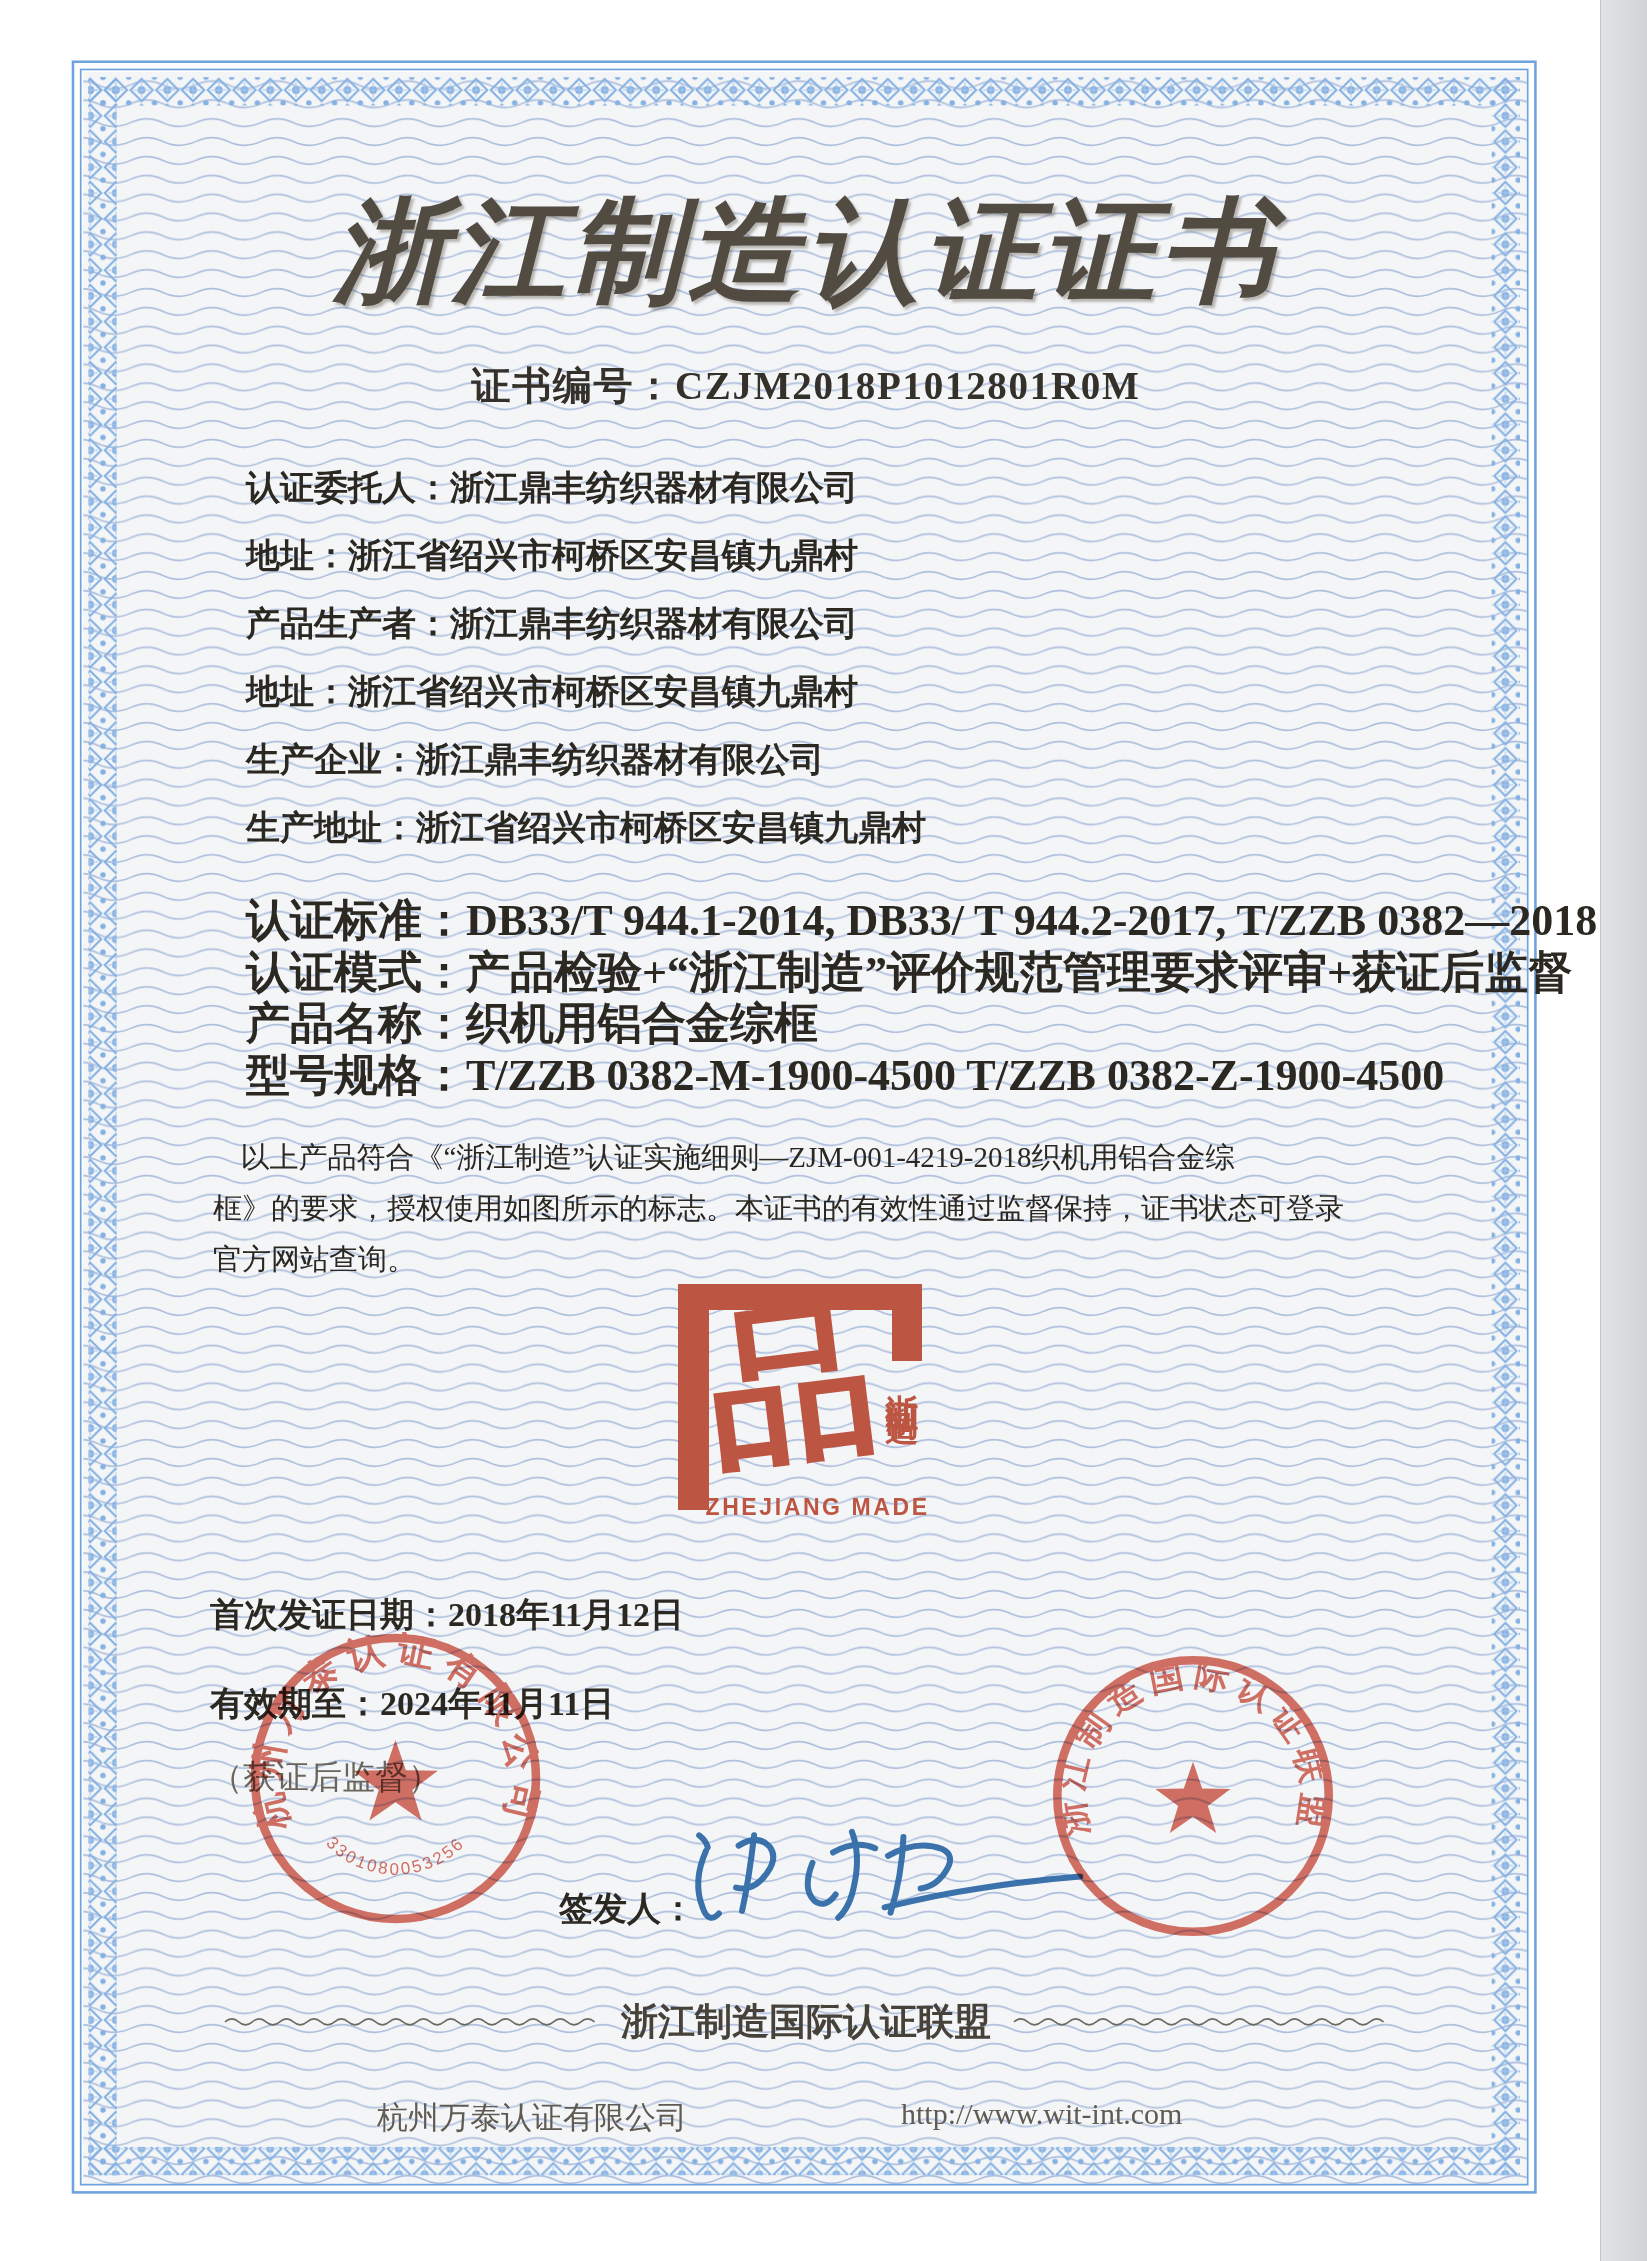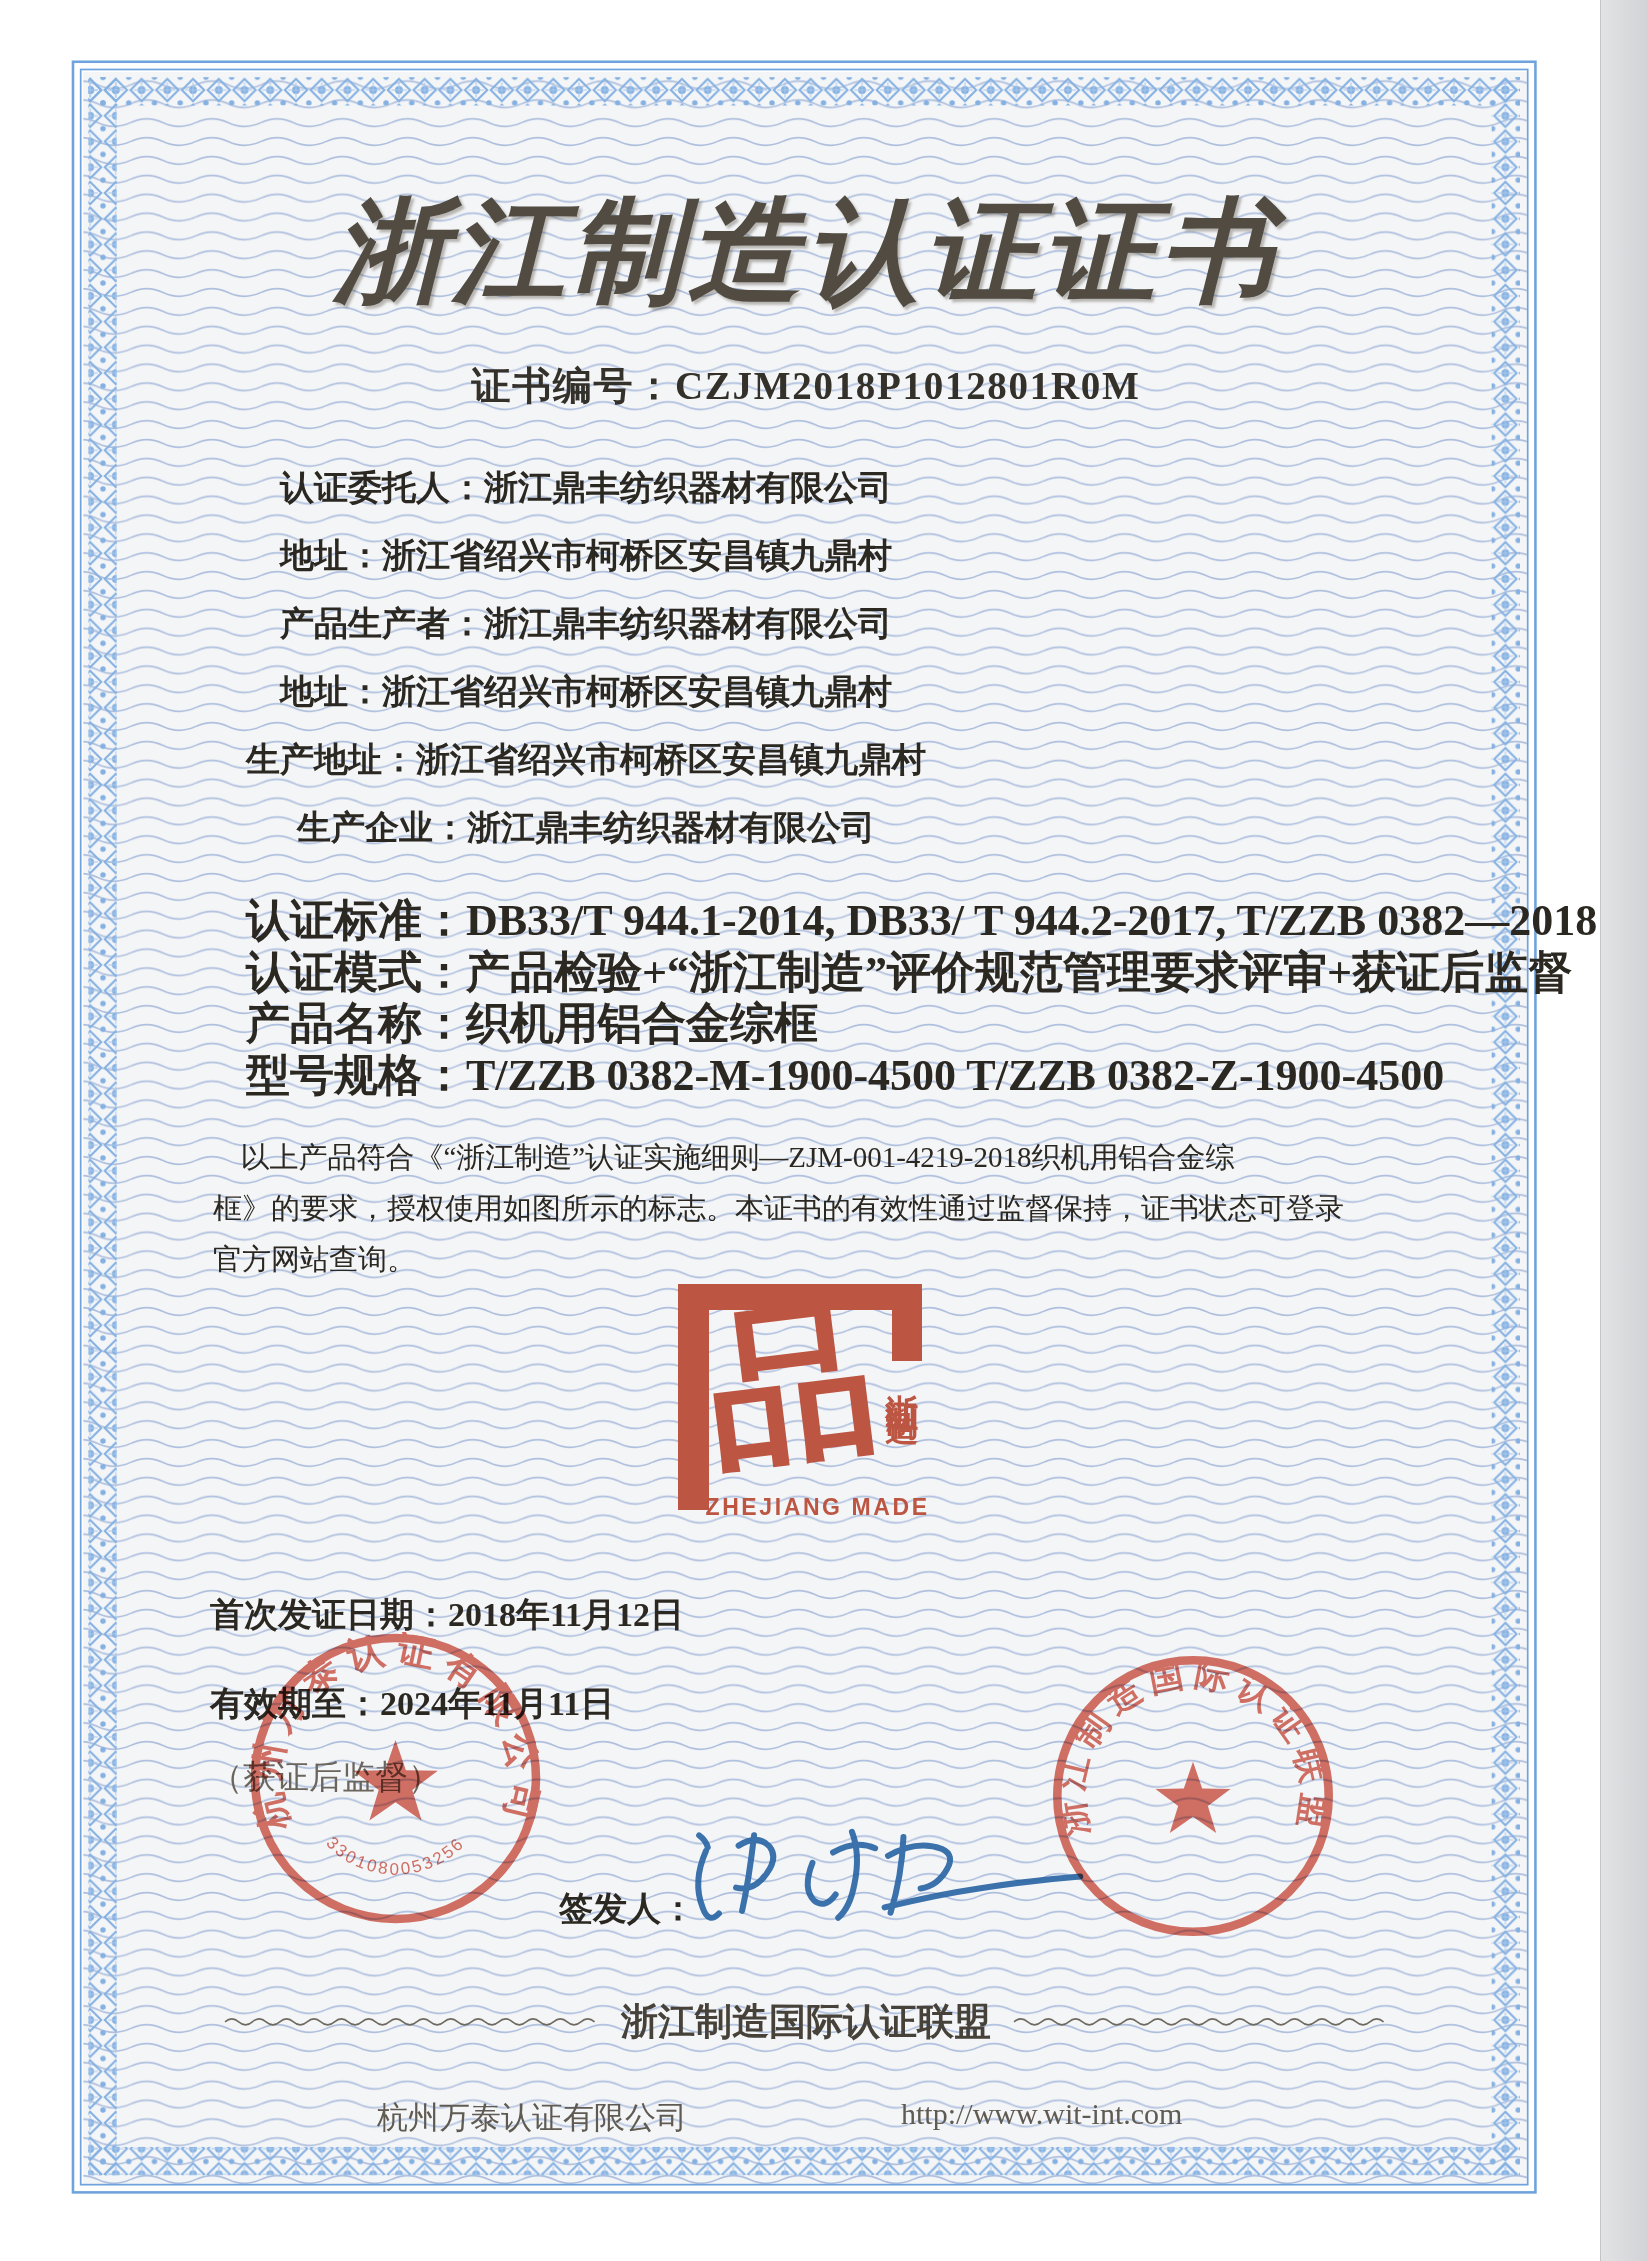--- a/index.html
+++ b/index.html
@@ -10,21 +10,21 @@
   .bg-svg{position:absolute;left:0;top:0;}
   .abs{position:absolute;}
 
   .title{left:77px;top:176px;width:1458px;text-align:center;font-size:113px;font-weight:700;
          font-style:italic;letter-spacing:5.1px;color:#514b41;white-space:nowrap;
          text-shadow:2.6px 2.6px 2.6px rgba(70,62,50,.35);}
   .certno{left:77px;top:359px;width:1458px;text-align:center;font-size:39px;font-weight:600;
           color:#34302a;letter-spacing:1.7px;white-space:nowrap;}
 
   .parties{left:246px;top:468px;}
-  .parties .row{font-size:34px;font-weight:600;line-height:39px;margin-bottom:29px;white-space:nowrap;text-align:center;}
+  .parties .row{font-size:34px;font-weight:600;line-height:39px;margin-bottom:29px;white-space:nowrap;}
   .specs{left:246px;top:902px;}
   .specs .row{font-size:44px;font-weight:600;line-height:38px;margin-bottom:13.7px;white-space:nowrap;}
 
   .statement{left:213px;top:1132px;width:1235px;font-size:29px;font-weight:500;color:#2b2721;}
   .statement .sline{line-height:51px;white-space:nowrap;}
   .statement .sline:first-child{padding-left:27.5px;}
 
   .logo{left:678px;top:1284px;width:244px;height:235px;}
   .logo .bar{position:absolute;background:#bc5643;}
   .logo .bar-top{left:0;top:0;width:244px;height:26px;}
@@ -85,22 +85,22 @@
   <div class="abs title">浙江制造认证证书</div>
   <div class="abs certno">
     <span>证书编号：</span><span>CZJM2018P1012801R0M</span>
   </div>
 
   <div class="abs parties">
     <div class="row"><span>认证委托人：</span><span>浙江鼎丰纺织器材有限公司</span></div>
     <div class="row"><span>地址：</span><span>浙江省绍兴市柯桥区安昌镇九鼎村</span></div>
     <div class="row"><span>产品生产者：</span><span>浙江鼎丰纺织器材有限公司</span></div>
     <div class="row"><span>地址：</span><span>浙江省绍兴市柯桥区安昌镇九鼎村</span></div>
+    <div class="row"><span>生产企业：</span><span>浙江鼎丰纺织器材有限公司</span></div>
     <div class="row"><span>生产地址：</span><span>浙江省绍兴市柯桥区安昌镇九鼎村</span></div>
-    <div class="row"><span>生产企业：</span><span>浙江鼎丰纺织器材有限公司</span></div>
   </div>
 
   <div class="abs specs">
     <div class="row"><span>认证标准：</span><span>DB33/T 944.1-2014, DB33/ T 944.2-2017, T/ZZB 0382—2018</span></div>
     <div class="row"><span>认证模式：</span><span>产品检验+“浙江制造”评价规范管理要求评审+获证后监督</span></div>
     <div class="row"><span>产品名称：</span><span>织机用铝合金综框</span></div>
     <div class="row"><span>型号规格：</span><span>T/ZZB 0382-M-1900-4500 T/ZZB 0382-Z-1900-4500</span></div>
   </div>
 
   <div class="abs statement">

